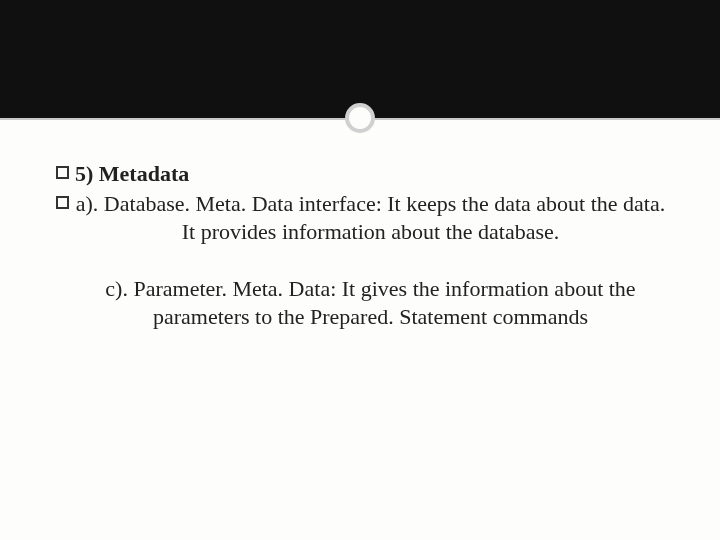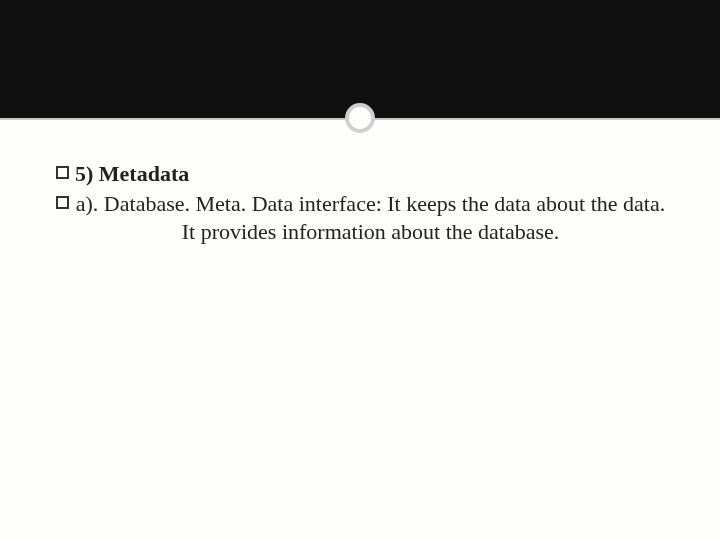--- a/index.html
+++ b/index.html
@@ -101,17 +101,18 @@
     <div class="bullet-row">
       <span class="bullet-box"></span>
       <span class="bold body-text">5) Metadata</span>
     </div>
 
     <div class="bullet-row para-block">
       <span class="bullet-box"></span>
       <span class="body-text">
         <span>a). Database. Meta. Data interface: It keeps the data about the data. It provides information about the database.</span><br>
         <br>
+        <span>c). Parameter. Meta. Data: It gives the information about the parameters to the Prepared. Statement commands</span>
       </span>
     </div>
 
   </div>
 </div>
 
 </body></html>

